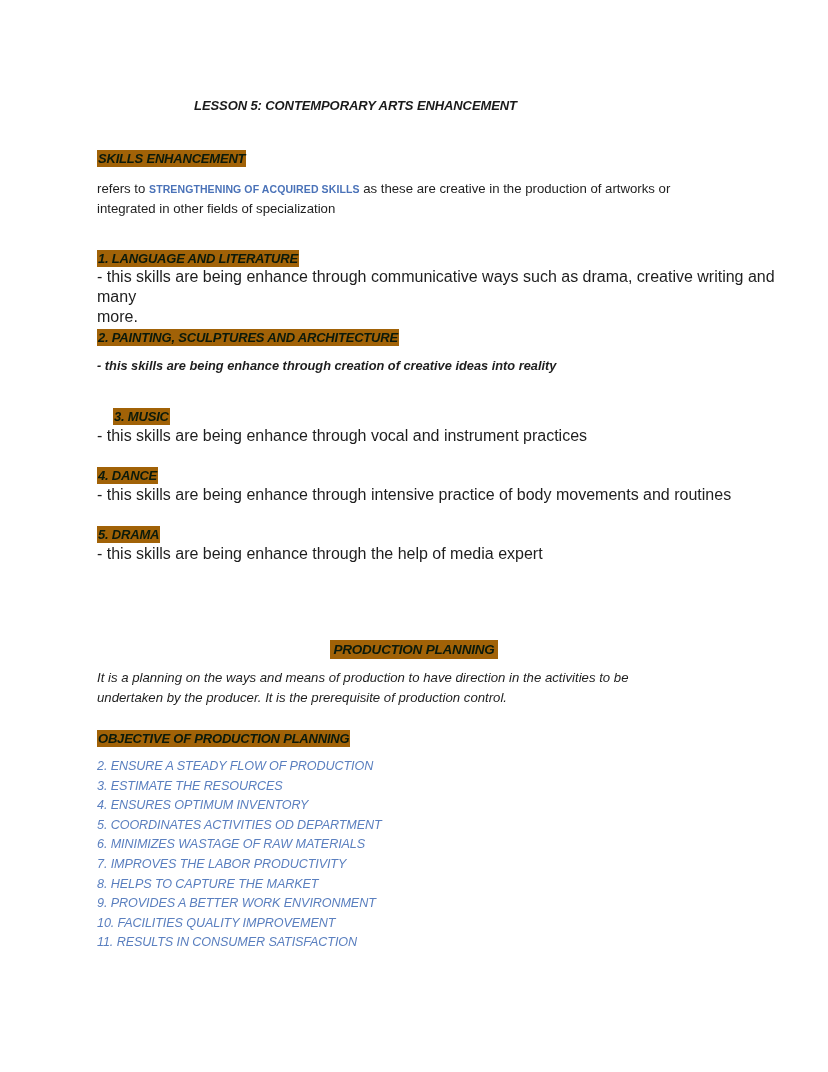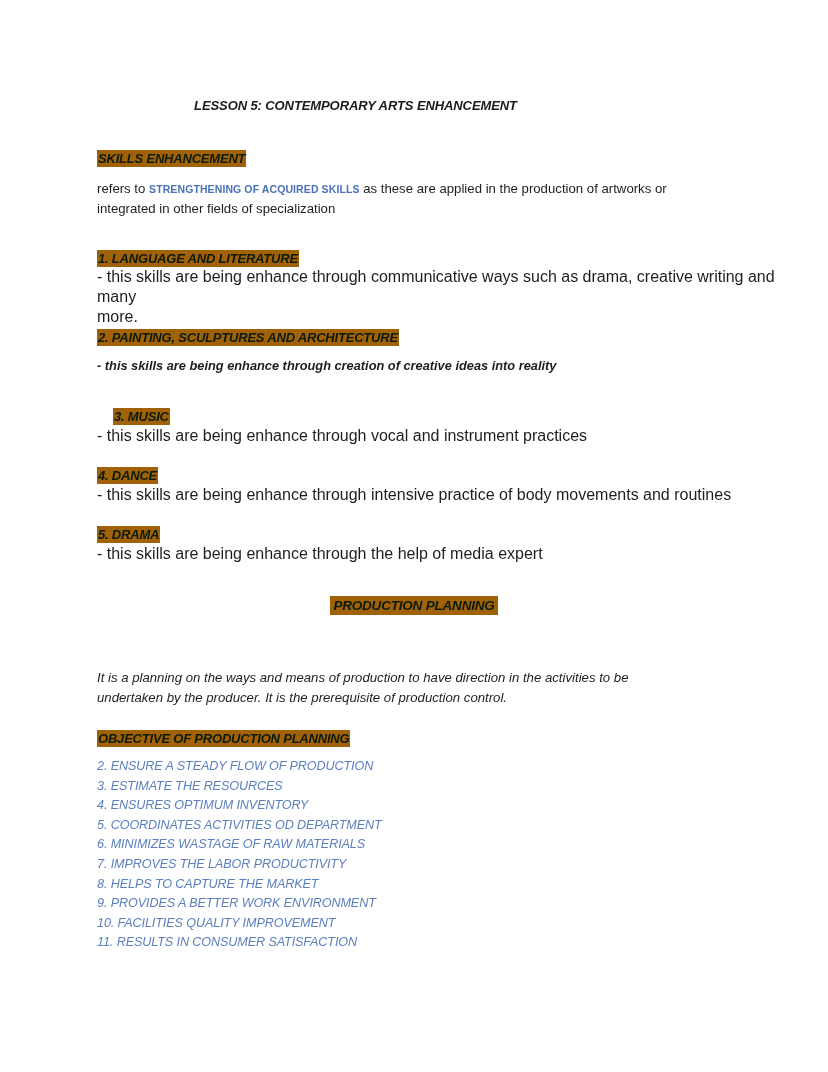--- a/index.html
+++ b/index.html
@@ -90,21 +90,21 @@
 
 <div class="page">
 
   <div class="abs title">LESSON 5: CONTEMPORARY ARTS ENHANCEMENT</div>
 
   <div class="abs" style="left:97px; top:149px;">
     <span class="hl">SKILLS ENHANCEMENT</span>
   </div>
 
   <div class="abs body-text" style="left:97px; top:179px; width:660px;">
-    <div><span>refers to </span><span class="caps-blue">STRENGTHENING OF ACQUIRED SKILLS</span><span> as these are applied in the production of artworks or</span></div>
+    <div><span>refers to </span><span class="caps-blue">STRENGTHENING OF ACQUIRED SKILLS</span><span> as these are creative in the production of artworks or</span></div>
     <div>integrated in other fields of specialization</div>
   </div>
 
   <div class="abs" style="left:97px; top:249px;">
     <span class="hl">1. LANGUAGE AND LITERATURE</span>
   </div>
   <div class="abs small-text" style="left:97px; top:267px; width:680px;">
     <div>- this skills are being enhance through communicative ways such as drama, creative writing and many</div>
     <div>more.</div>
   </div>
@@ -122,21 +122,21 @@
   <div class="abs" style="left:97px; top:466px;">
     <span class="hl">4. DANCE</span>
   </div>
   <div class="abs small-text" style="left:97px; top:485px; width:680px;">- this skills are being enhance through intensive practice of body movements and routines</div>
 
   <div class="abs" style="left:97px; top:525px;">
     <span class="hl">5. DRAMA</span>
   </div>
   <div class="abs small-text" style="left:97px; top:544px; width:680px;">- this skills are being enhance through the help of media expert</div>
 
-  <div class="abs center-head" style="top:596px;">
+  <div class="abs center-head" style="top:640px;">
     <span class="hl">PRODUCTION PLANNING</span>
   </div>
 
   <div class="abs italic-para" style="left:97px; top:668px; width:680px;">
     <div>It is a planning on the ways and means of production to have direction in the activities to be</div>
     <div>undertaken by the producer. It is the prerequisite of production control.</div>
   </div>
 
   <div class="abs" style="left:97px; top:729px;">
     <span class="hl">OBJECTIVE OF PRODUCTION PLANNING</span>

